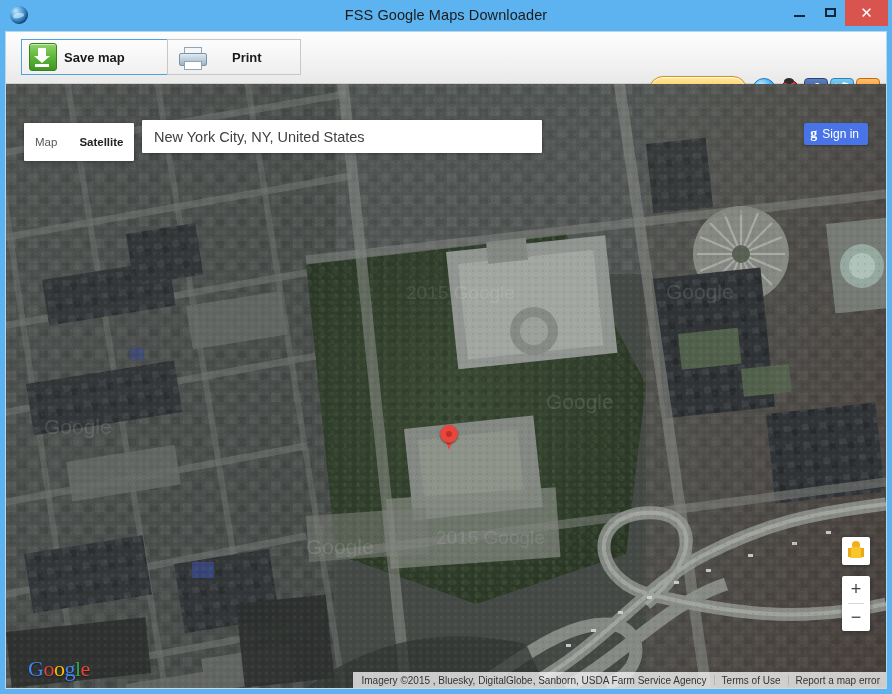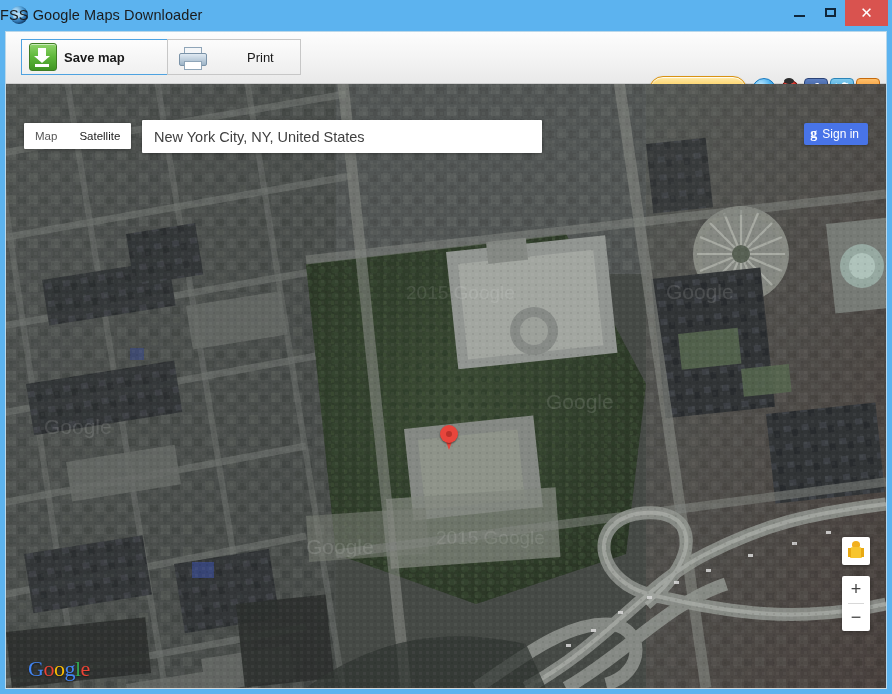--- a/index.html
+++ b/index.html
@@ -45,20 +45,21 @@
     width:11px; height:5px;
     background: rgba(230,250,255,.55);
     border-radius: 50% 50% 40% 40%;
     transform: rotate(-12deg);
   }
   #window-title {
     position: absolute;
     left: 0; top: 0;
     width: 892px; height: 15px;
     line-height: 31px;
+    text-align: center;
     font-size: 14.5px;
     color: #1b1b1b;
     letter-spacing: .1px;
     user-select: none;
   }
   .win-btn {
     position: absolute;
     top: 0;
     height: 26px;
     width: 32px;
@@ -130,21 +131,21 @@
     left: 161px;
     width: 134px;
   }
   .tool-btn .label {
     font-size: 13px;
     color: #1a1a1a;
     font-weight: bold;
     white-space: nowrap;
   }
   #btn-save-map .label { margin-left: 7px; font-weight: bold; }
-  #btn-print .label { margin-left: 41px; font-weight: normal; }
+  #btn-print .label { margin-left: 26px; font-weight: bold; }
 
   
   .icon-save {
     position: relative;
     margin-left: 7px;
     width: 26px; height: 26px;
     border-radius: 3px;
     background: linear-gradient(#8fd46a 0%, #5fb83b 48%, #3f9622 100%);
     border: 1px solid #3f7d24;
     box-shadow: inset 0 1px 0 rgba(255,255,255,.55);
@@ -308,37 +309,37 @@
     background: #585c52;
   }
   #map-imagery {
     position:absolute; left:0; top:0; width:880px; height:604px;
   }
 
   
   #map-type-control {
     position: absolute;
     left: 18px; top: 39px;
-    height: 26px;
+    height: 38px;
     background: #ffffff;
     box-shadow: 0 1px 4px rgba(0,0,0,.35);
     display: flex;
     align-items: stretch;
     border-radius: 1px;
     z-index: 20;
   }
   .map-type-btn {
     display:flex; align-items:center;
     padding: 0 11px;
     font-size: 11.5px;
     color: #565656;
     cursor: default;
     white-space: nowrap;
   }
-  .map-type-btn.active { color: #222222; font-weight: normal; }
+  .map-type-btn.active { color: #222222; font-weight: bold; }
 
   #search-box {
     position: absolute;
     left: 136px; top: 36px;
     width: 400px; height: 33px;
     background: #ffffff;
     box-shadow: 0 1px 4px rgba(0,0,0,.35);
     z-index: 20;
     border-radius: 1px;
   }
@@ -771,17 +772,24 @@
 
       <div id="map-marker">
         <div class="pin-tip"></div>
         <div class="pin-head"></div>
       </div>
 
       <div id="google-logo">
         <span class="gl-b">G</span><span class="gl-r">o</span><span class="gl-y">o</span><span class="gl-b">g</span><span class="gl-g">l</span><span class="gl-r">e</span>
       </div>
 
+      <div id="map-attribution">
+        <span>Imagery ©2015 , Bluesky, DigitalGlobe, Sanborn, USDA Farm Service Agency</span>
+        <span class="sep"></span>
+        <span class="lnk">Terms of Use</span>
+        <span class="sep"></span>
+        <span class="lnk">Report a map error</span>
+      </div>
     </div>
 
     <div id="status-strip"></div>
   </div>
 </div>
 
 </body></html>

